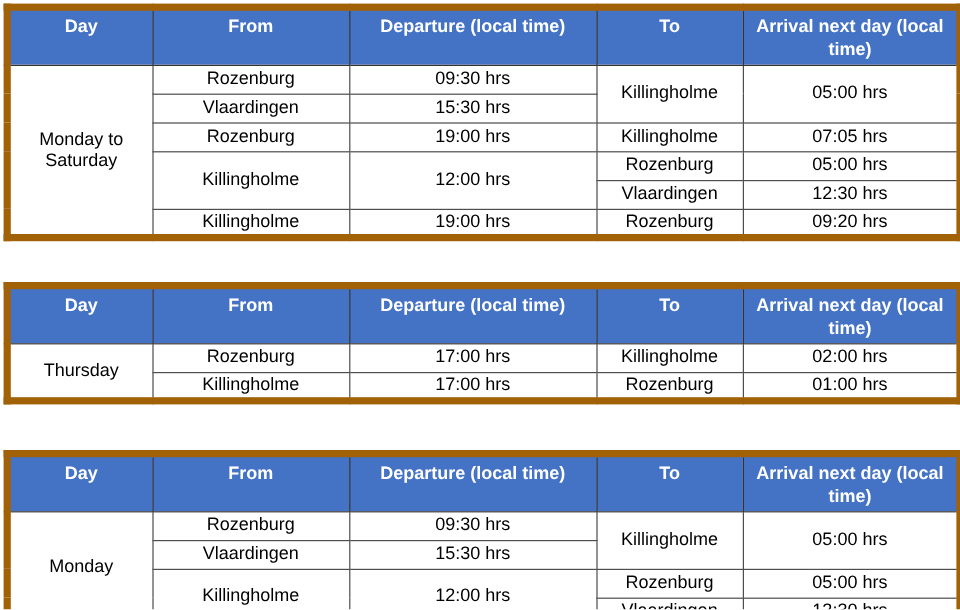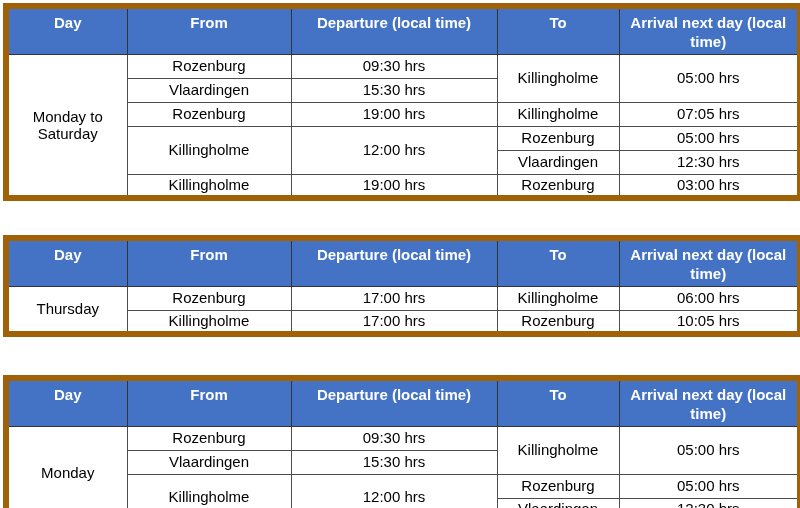--- a/index.html
+++ b/index.html
@@ -103,21 +103,21 @@
           <td>05:00 hrs</td>
         </tr>
         <tr>
           <td>Vlaardingen</td>
           <td>12:30 hrs</td>
         </tr>
         <tr>
           <td>Killingholme</td>
           <td>19:00 hrs</td>
           <td>Rozenburg</td>
-          <td>03:00 hrs</td>
+          <td>09:20 hrs</td>
         </tr>
       </tbody>
   </table>
 
   <table class="schedule tbl-saturday">
     <colgroup>
       <col class="c-day">
         <col class="c-from">
         <col class="c-departure">
         <col class="c-to">
@@ -131,27 +131,27 @@
           <th>To</th>
           <th>Arrival next day (local time)</th>
         </tr>
       </thead>
     <tbody>
         <tr>
           <td rowspan="2">Thursday</td>
           <td>Rozenburg</td>
           <td>17:00 hrs</td>
           <td>Killingholme</td>
-          <td>06:00 hrs</td>
+          <td>02:00 hrs</td>
         </tr>
         <tr>
           <td>Killingholme</td>
           <td>17:00 hrs</td>
           <td>Rozenburg</td>
-          <td>10:05 hrs</td>
+          <td>01:00 hrs</td>
         </tr>
       </tbody>
   </table>
 
   <table class="schedule tbl-sunday">
     <colgroup>
       <col class="c-day">
         <col class="c-from">
         <col class="c-departure">
         <col class="c-to">

